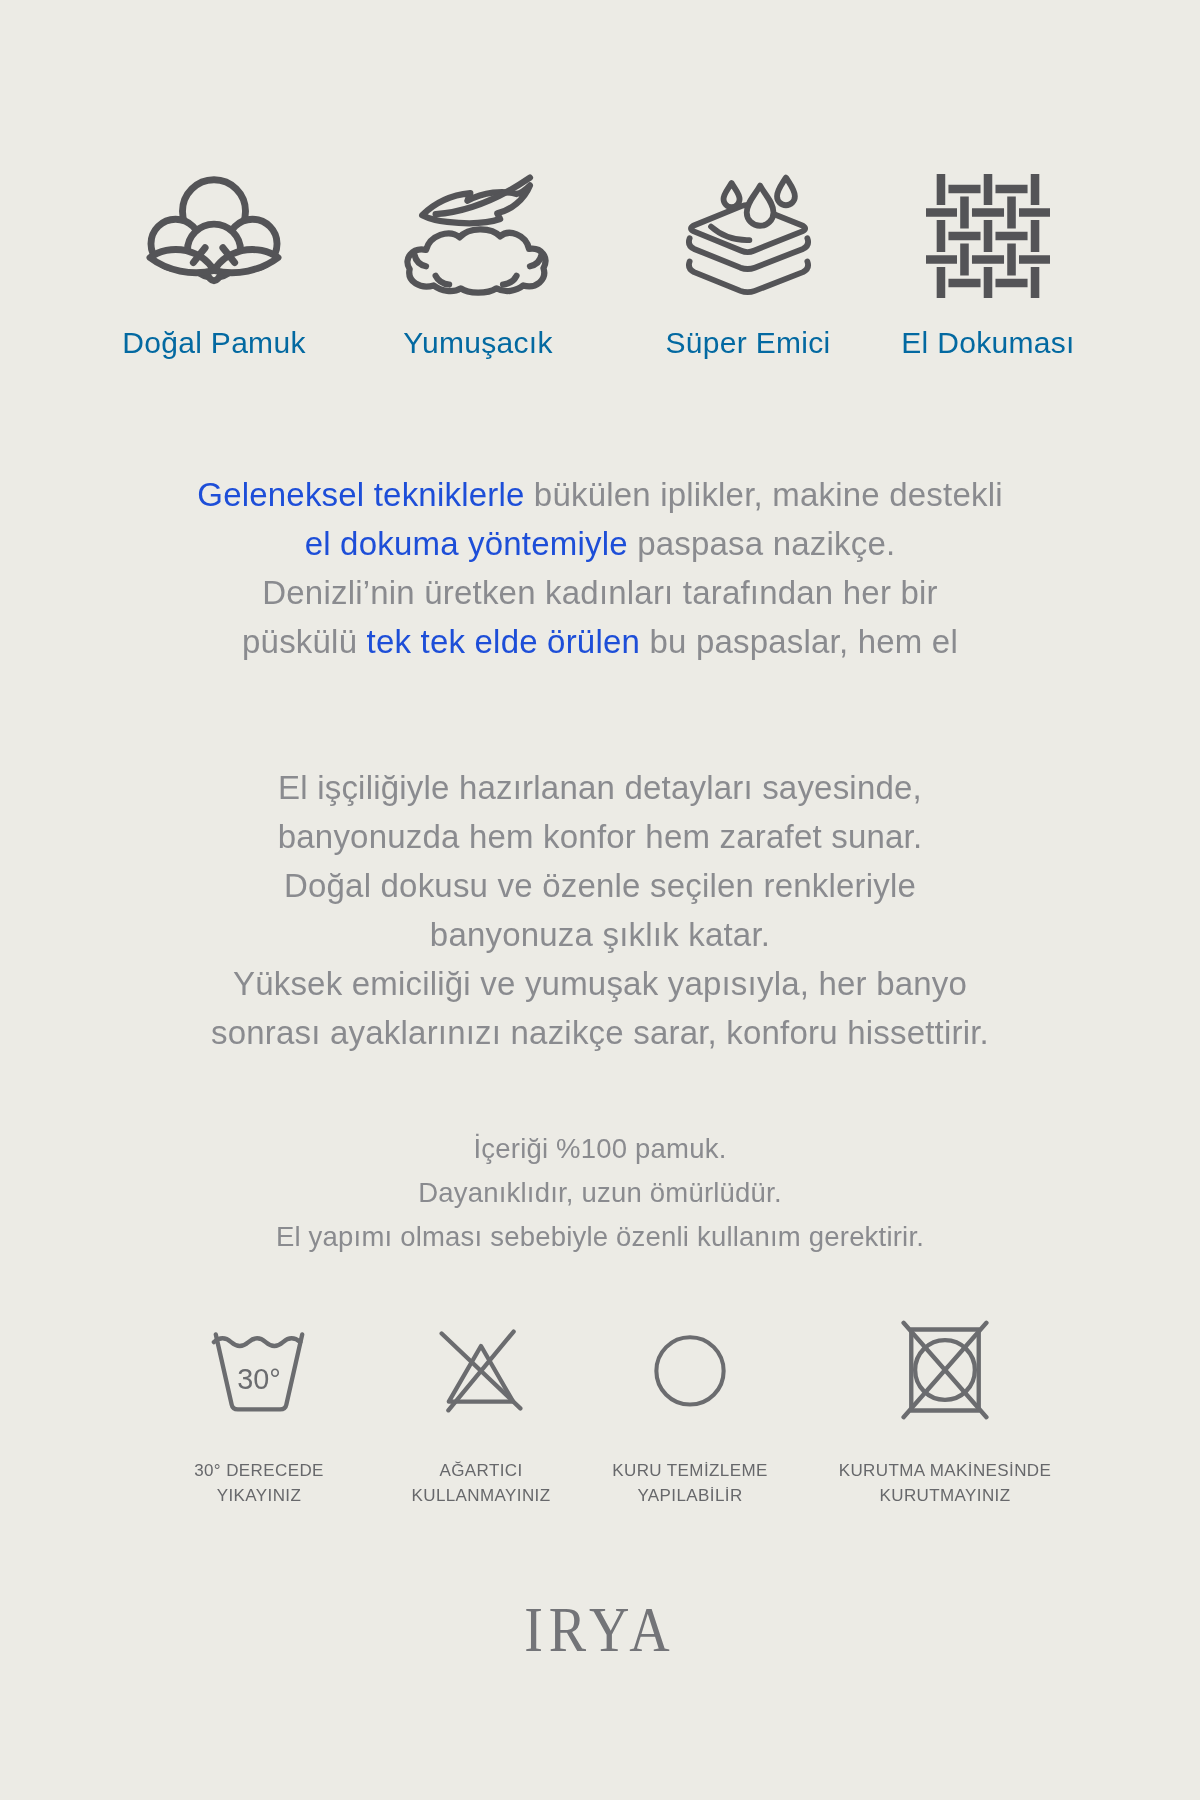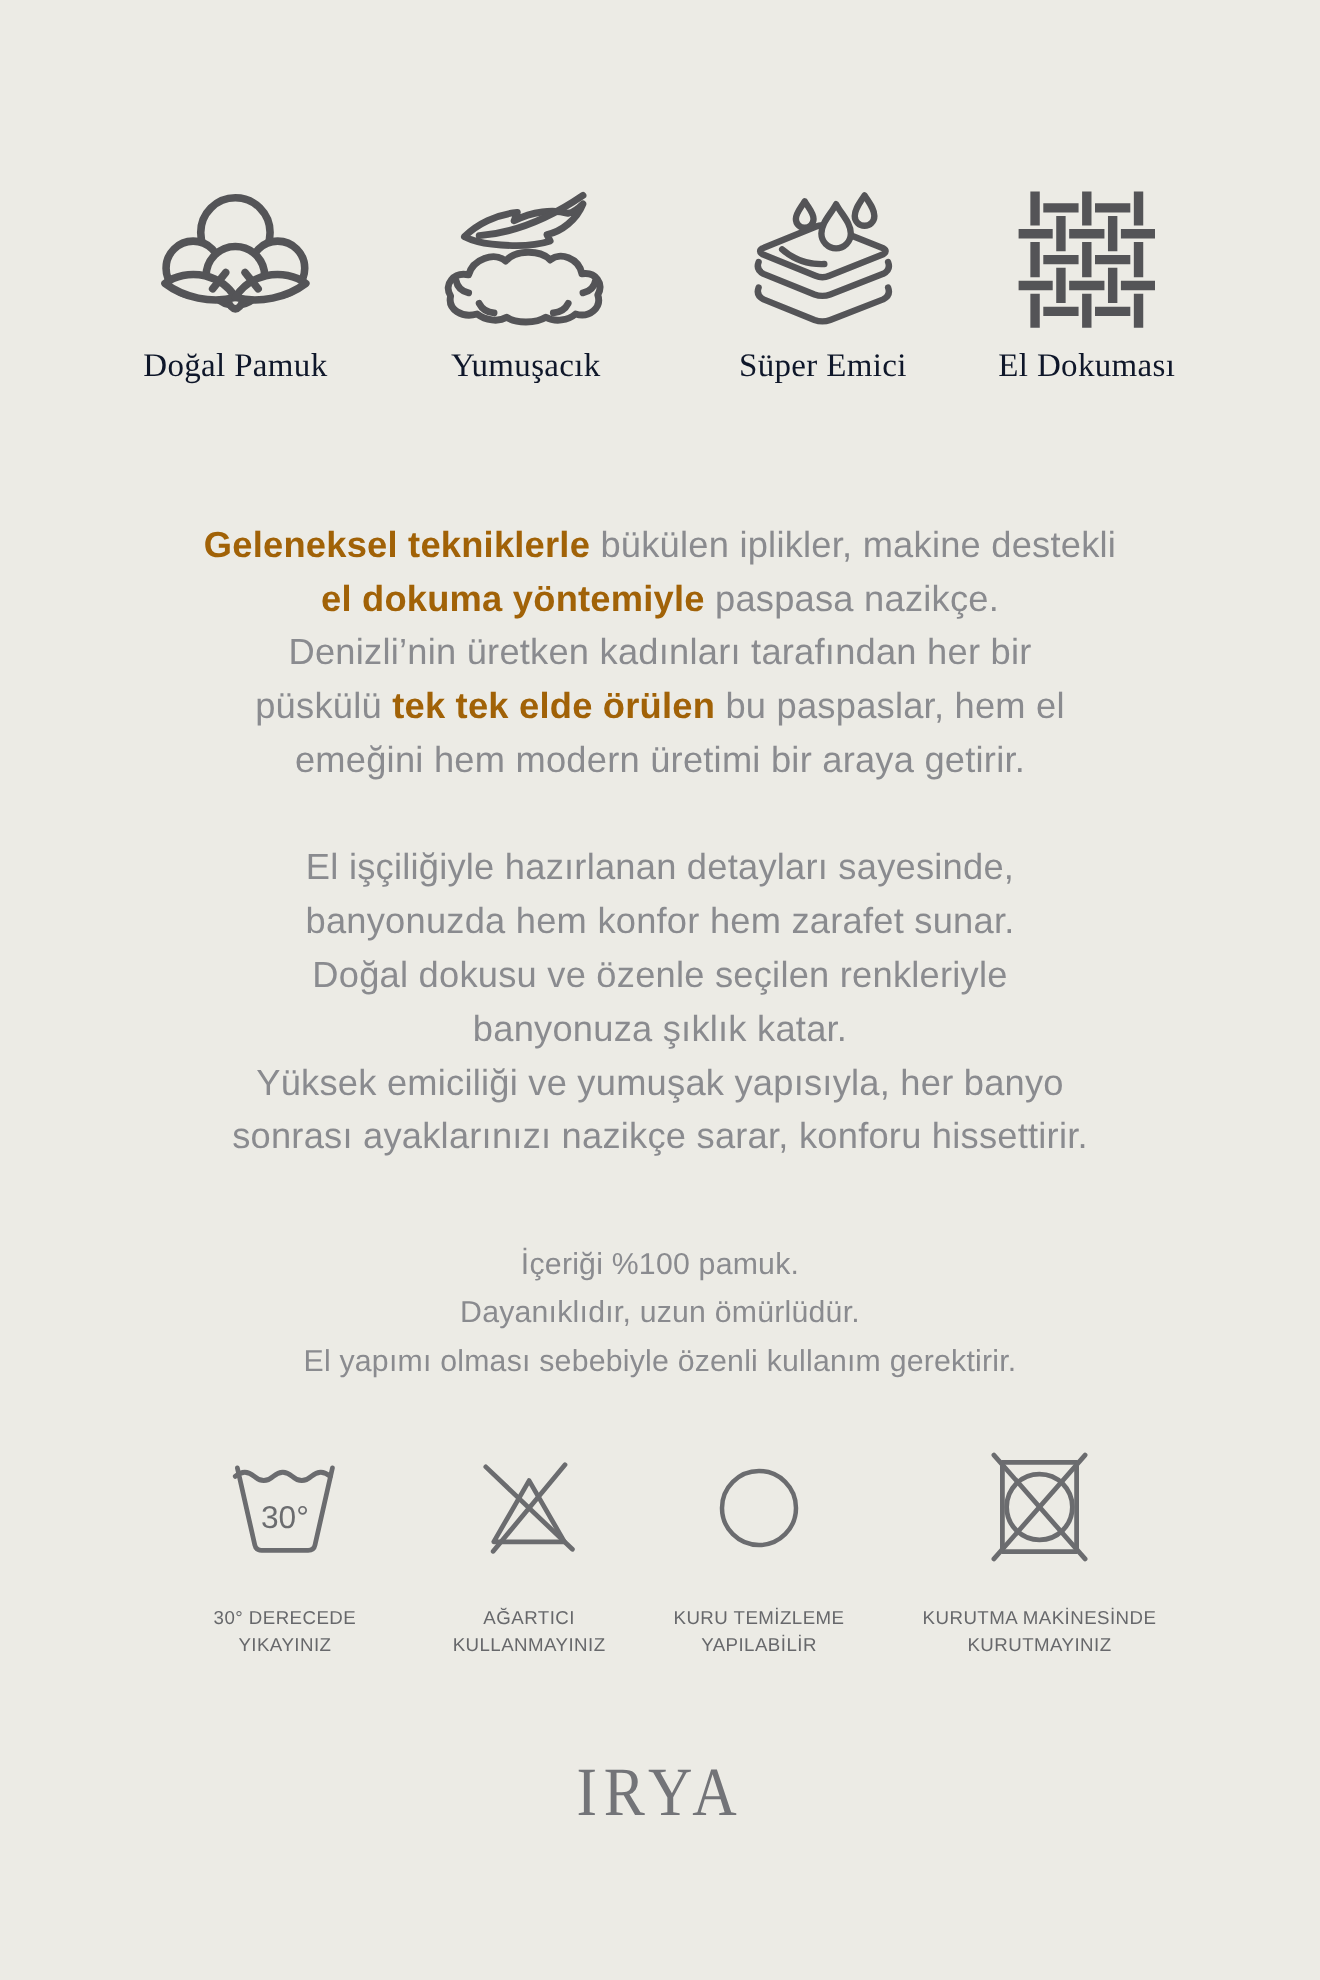--- a/index.html
+++ b/index.html
@@ -6,29 +6,29 @@
   body {
     width:1200px; height:1800px;
     background:#ECEBE5;
     font-family:"Liberation Sans", sans-serif;
     position:relative; overflow:hidden;
     color:#8A8B8F;
   }
   
   .feat-col { position:absolute; top:162px; width:260px; text-align:center; }
   .feat-col .icon-box { height:136px; display:flex; align-items:flex-end; justify-content:center; }
-  .feat-label { margin-top:18px; font-size:30px; letter-spacing:0.3px; color:#0f172a;font-family:Liberation Serif, serif; }
+  .feat-label { margin-top:28px; font-size:30px; letter-spacing:0.3px; color:#0369a1; }
   #feat-0 { left:84px; } #feat-1 { left:348px; } #feat-2 { left:618px;text-align:center; } #feat-3 { left:858px; }
 
   
   .para { position:absolute; left:0; width:1200px; text-align:center; letter-spacing:0.2px; }
   #para1 { top:470px; font-size:33px; line-height:49px; }
   #para2 { top:763px; font-size:33px; line-height:49px; }
   #para3 { top:1127px; font-size:27.5px; line-height:44px; }
-  .b { font-weight:bold; color:#a16207; }
+  .b { font-weight:normal; color:#1d4ed8; }
 
   
   .care-col { position:absolute; top:1318px; text-align:center; }
   .care-col .icon-box { height:104px; display:flex; align-items:center; justify-content:center; }
   .care-label { margin-top:36px; font-size:17px; line-height:25px; letter-spacing:0.4px; color:#67686B; }
   #care-0 { left:144px; width:230px; }
   #care-1 { left:366px; width:230px; }
   #care-2 { left:575px; width:230px; }
   #care-3 { left:815px; width:260px; }
 
@@ -108,21 +108,20 @@
     </svg>
   </div>
   <div class="feat-label">El Dokuması</div>
 </div>
 
 <div class="para" id="para1">
     <div class="line"><span class="b">Geleneksel tekniklerle</span><span> bükülen iplikler, makine destekli</span></div>
     <div class="line"><span class="b">el dokuma yöntemiyle</span><span> paspasa nazikçe.</span></div>
     <div class="line"><span>Denizli’nin üretken kadınları tarafından her bir</span></div>
     <div class="line"><span>püskülü </span><span class="b">tek tek elde örülen</span><span> bu paspaslar, hem el</span></div>
-    <div class="line"><span>emeğini hem modern üretimi bir araya getirir.</span></div>
   </div>
 <div class="para" id="para2">
     <div class="line"><span>El işçiliğiyle hazırlanan detayları sayesinde,</span></div>
     <div class="line"><span>banyonuzda hem konfor hem zarafet sunar.</span></div>
     <div class="line"><span>Doğal dokusu ve özenle seçilen renkleriyle</span></div>
     <div class="line"><span>banyonuza şıklık katar.</span></div>
     <div class="line"><span>Yüksek emiciliği ve yumuşak yapısıyla, her banyo</span></div>
     <div class="line"><span>sonrası ayaklarınızı nazikçe sarar, konforu hissettirir.</span></div>
   </div>
 <div class="para" id="para3">

